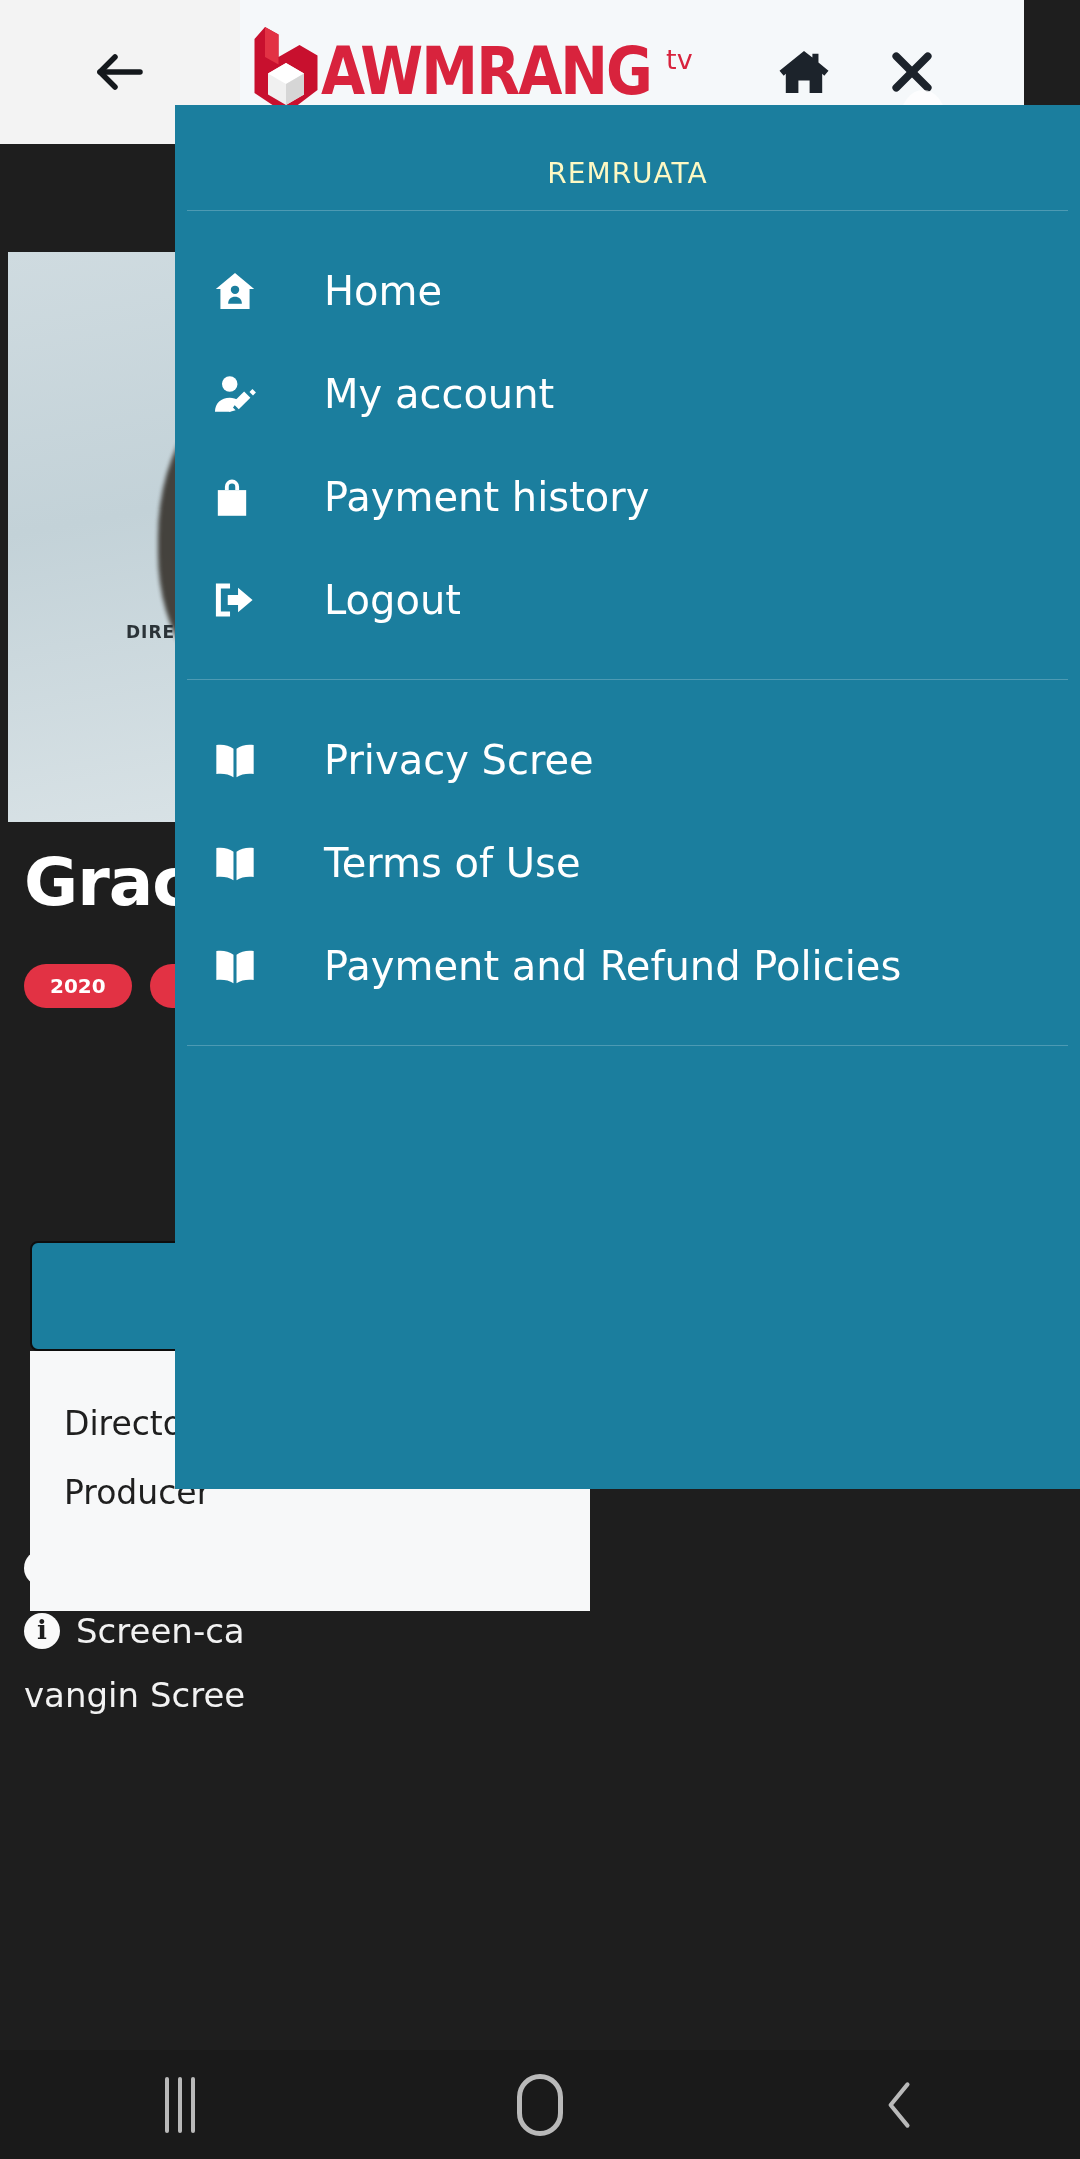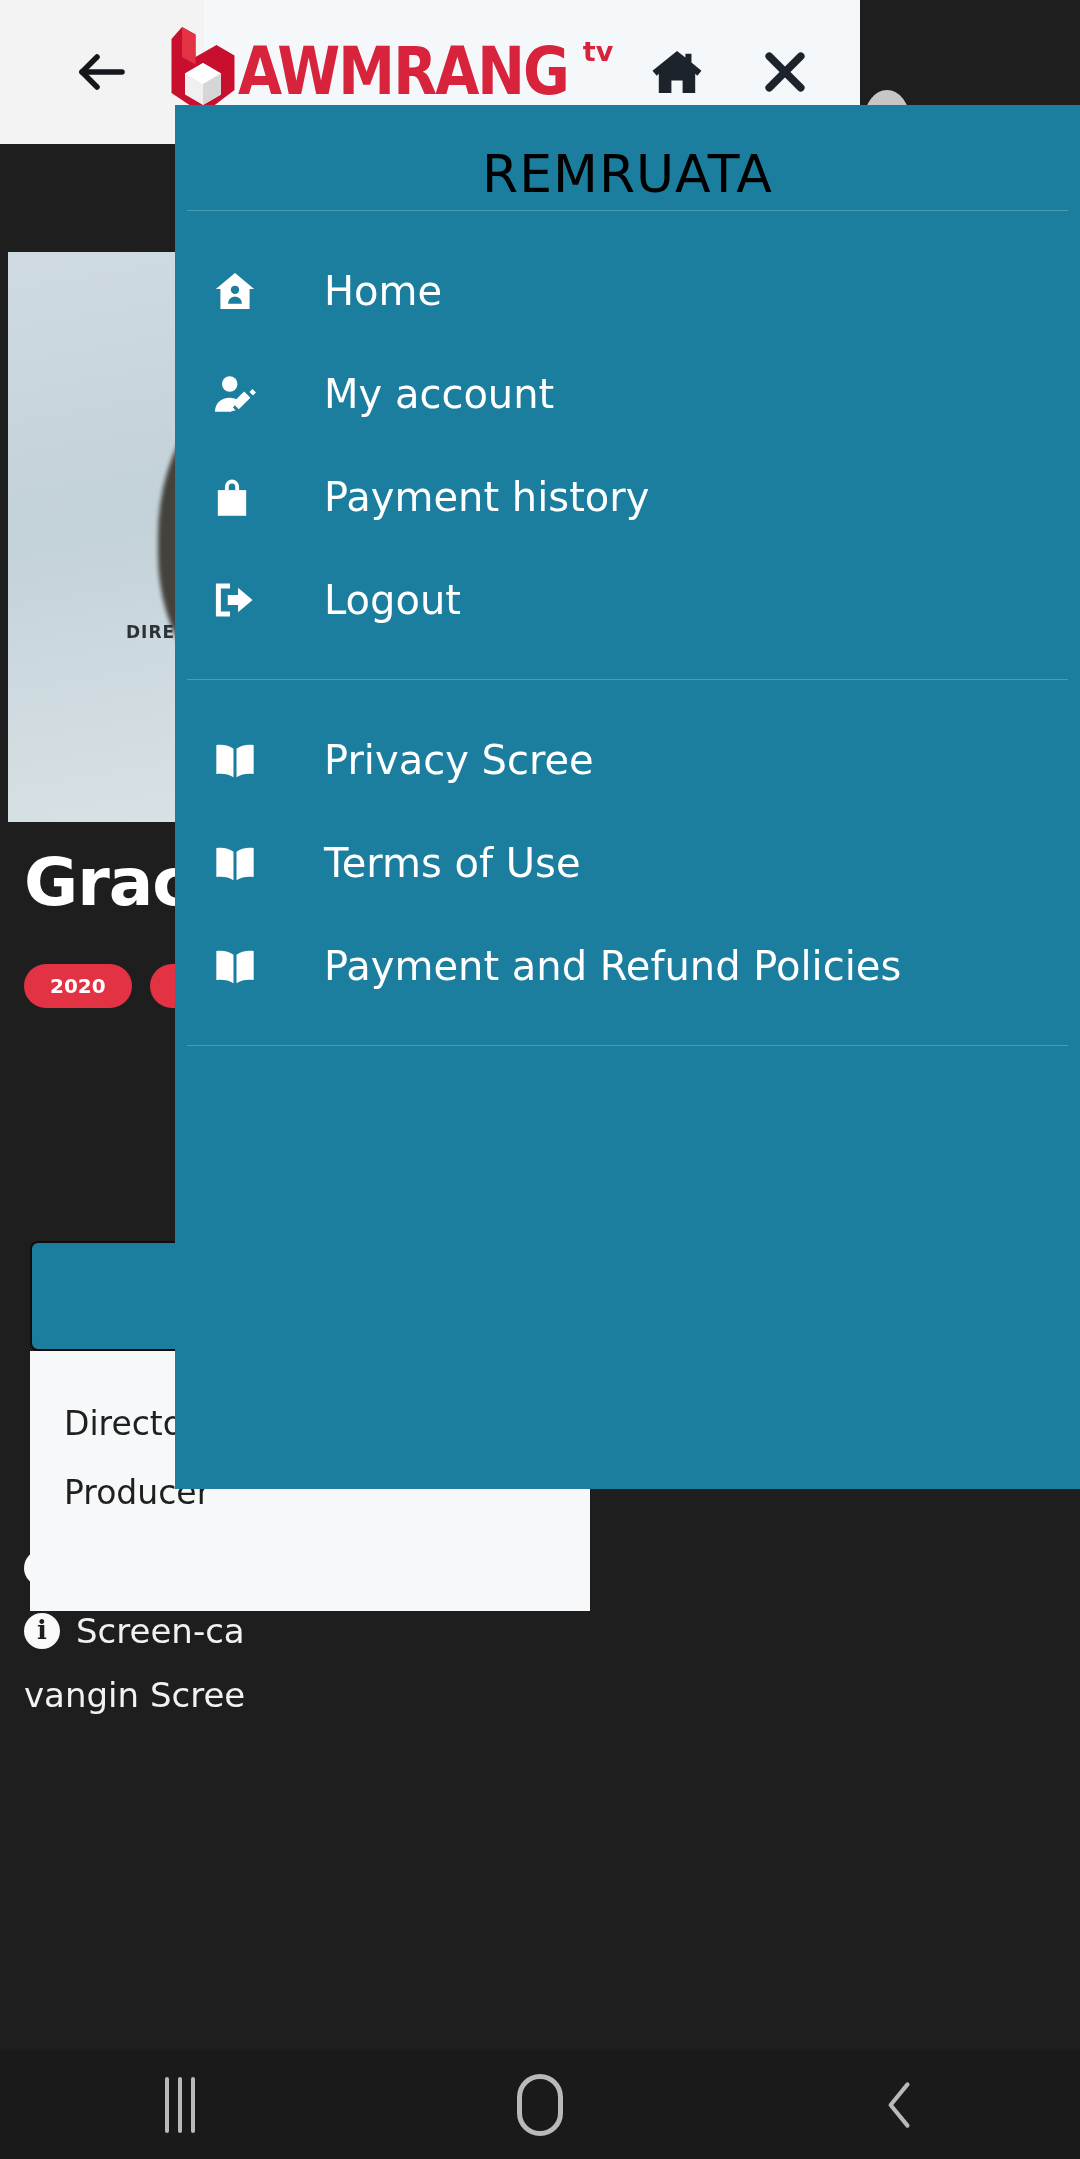--- a/index.html
+++ b/index.html
@@ -2,34 +2,34 @@
 <html><head>
 <meta charset="utf-8">
 <style>
   * { margin:0; padding:0; box-sizing:border-box; }
   html,body{ width:1080px; height:2159px; overflow:hidden; background:#1e1e1e;
     font-family:"DejaVu Sans", sans-serif; }
 
   .screen{ position:relative; width:1080px; height:2159px; overflow:hidden; background:#1e1e1e; }
 
   
-  .topbar{ position:absolute; left:0; top:0; width:860px; height:144px;
+  .topbar{ position:absolute; left:0; top:0; width:1024px; height:144px;
     background:#f4f6f7; display:flex; align-items:center; }
   .topbar-left{ width:240px; height:144px; background:#f3f3f3;
     display:flex; align-items:center; justify-content:center; }
   .back-arrow{ width:66px; height:66px; }
   .topbar-mid{ flex:1; height:144px; background:#f5f8fa;
     display:flex; align-items:center; justify-content:center; position:relative;}
   .logo{ display:flex; align-items:center; transform:translateX(-34px); }
   .logo-mark{ width:66px; height:96px; margin-right:2px; }
   .logo-word{ font-family:"DejaVu Sans", sans-serif; font-weight:bold;
     font-size:66px; letter-spacing:-2px; color:#d8233d; line-height:1;
     font-stretch:condensed; transform:scaleX(0.96); transform-origin:left center; }
-  .logo-tv{ font-size:27px; font-weight:bold; color:#d8233d; align-self:flex-start;
-    margin-top:12px; margin-left:1px; }
+  .logo-tv{ font-size:27px; font-weight:normal; color:#d8233d; align-self:flex-start;
+    margin-top:20px; margin-left:1px; }
   .ghost{ position:absolute; left:660px; top:90px; width:46px; height:62px;
     border-radius:50%; background:rgba(255,255,255,0.75); }
   .topbar-right{ width:250px; height:144px; background:#f5f8fa;
     display:flex; align-items:center; justify-content:flex-start; gap:48px; }
   .ic-btn{ width:60px; height:60px; display:flex; align-items:center; justify-content:center; }
 
   
   .bg{ position:absolute; left:0; top:144px; width:1080px; height:1906px;
     background:#1e1e1e; overflow:hidden; }
   .poster{ position:absolute; left:8px; top:108px; width:780px; height:570px;
@@ -56,21 +56,21 @@
     align-items:center; justify-content:center; flex:0 0 auto; margin-top:6px;
     font-family:"DejaVu Serif", serif; }
   .tabcard{ position:absolute; left:30px; top:1097px; width:560px; height:110px;
     background:#1b7e9e; border:2px solid #0d0d0d; border-radius:8px; }
   .infopanel{ position:absolute; left:30px; top:1207px; width:560px; height:260px;
     background:#f7f8f9; color:#1f1f1f; font-size:33px; padding:38px 34px; line-height:2.1;}
   .drawer{ position:absolute; left:175px; top:105px; width:905px; height:1384px;
     background:#1b7e9e; color:#ffffff; overflow:hidden; }
   .drawer-head{ height:105px; display:flex; align-items:center;
     justify-content:center; padding-top:32px; }
-  .drawer-head span{ font-size:52px; color:#000000; letter-spacing:1px; }
+  .drawer-head span{ font-size:28px; color:#fef9c3; letter-spacing:1px; }
   .drawer-sep{ height:1px; background:rgba(255,255,255,0.22); margin:0 12px; }
   .menu-group{ padding:0; }
   .menu-item{ display:flex; align-items:center; height:103px; padding-left:37px;gap:36px; }
   .mi-icon{ width:58px; flex:0 0 58px; display:flex; align-items:center;
     justify-content:flex-start; }
   .mi-label{ font-size:40px; color:#ffffff; margin-left:18px; white-space:nowrap; }
   .gap-top{ margin-top:28px; }
   .gap-bot{ margin-bottom:28px; }
 
   

